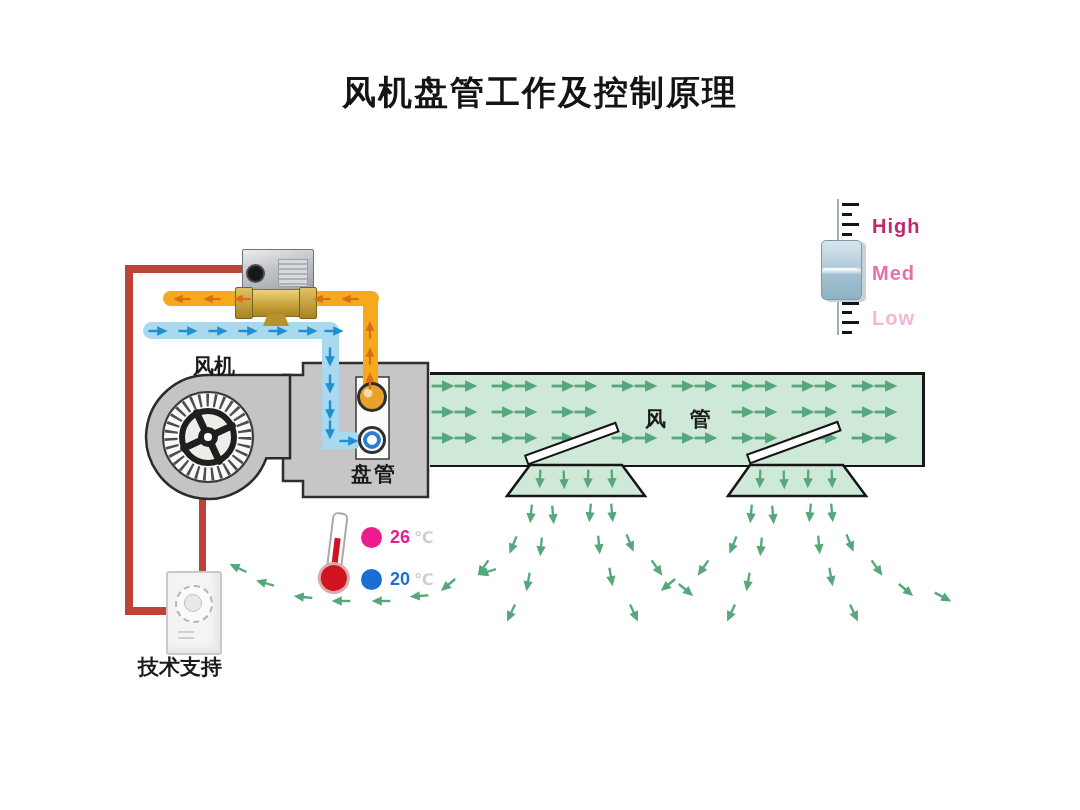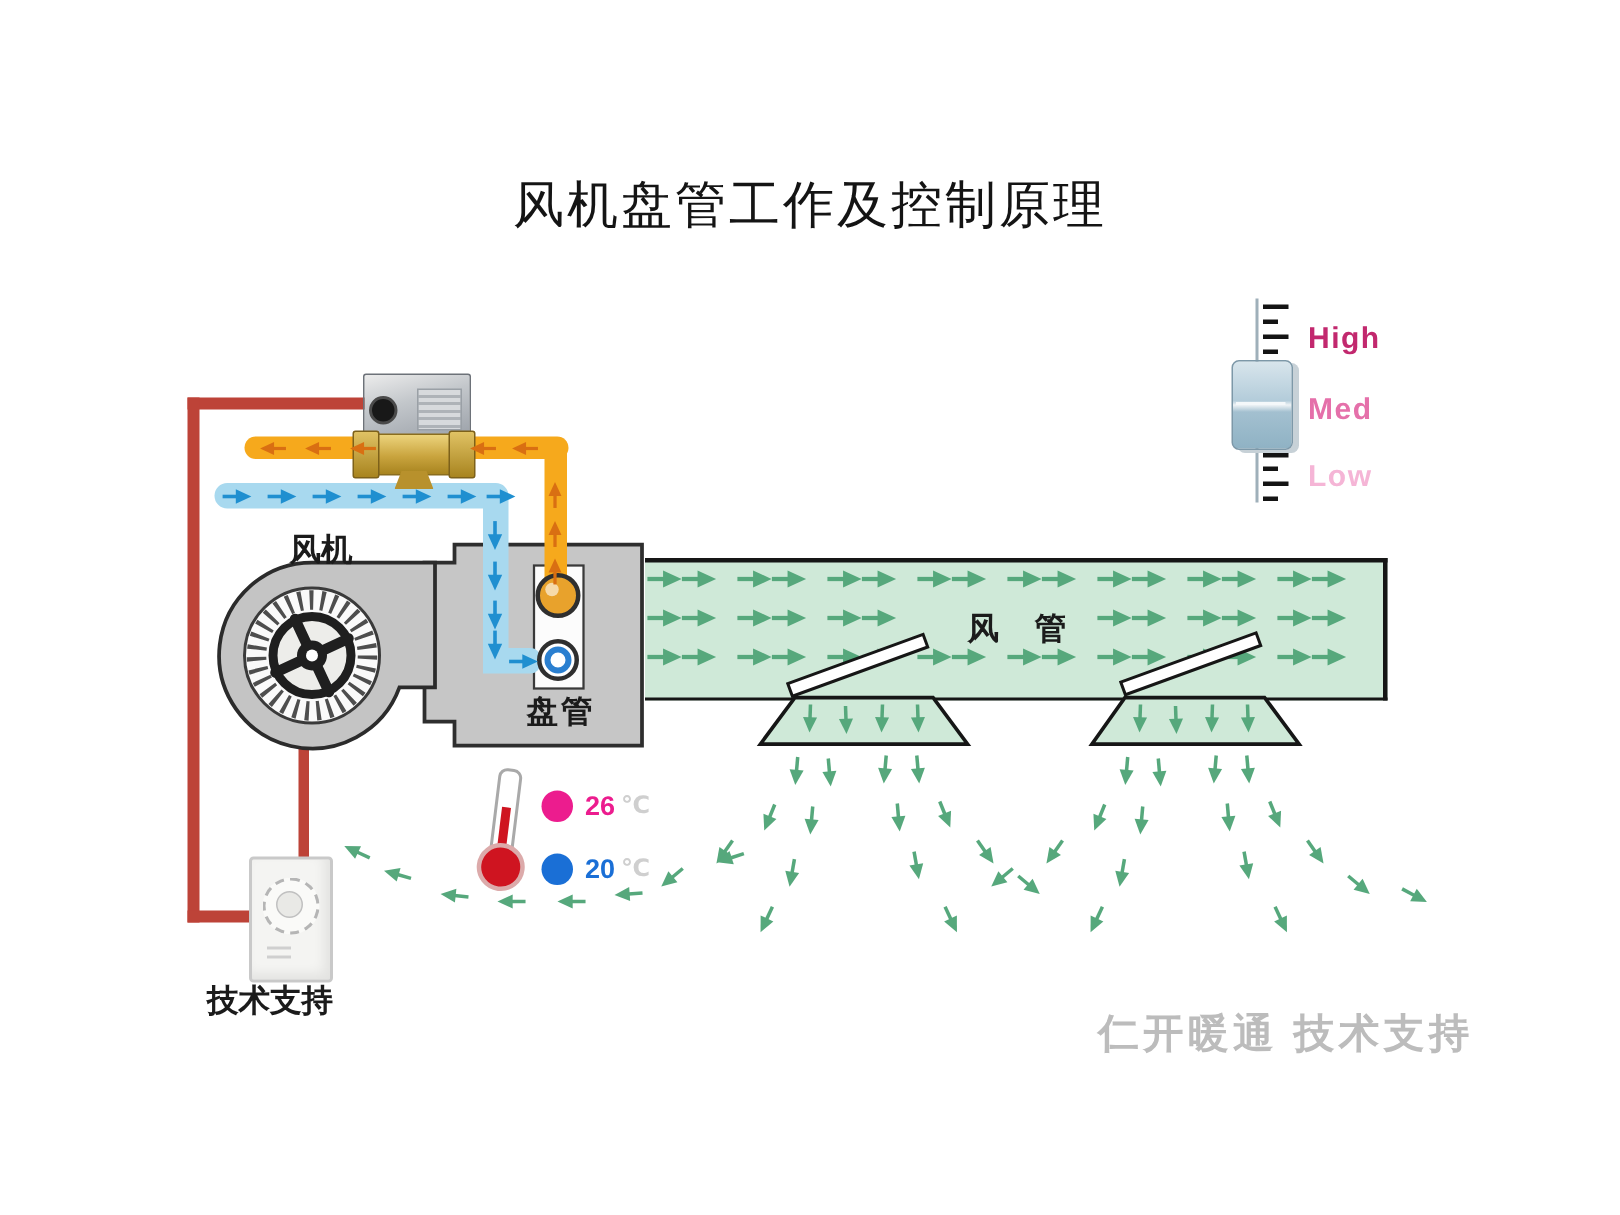--- a/index.html
+++ b/index.html
@@ -1,21 +1,21 @@
 <!DOCTYPE html>
 <html style="--red-wire: #bd4338; --orange-pipe: #f6a91c; --orange-arrow: #d96f12; --blue-pipe: #a8d9ef; --blue-arrow: #1f8fd0; --duct-fill: #cfe9d8; --duct-arrow: #56a87c; --unit-gray: #c6c6c6; --outline: #2e2e2e; --high: #c2286e; --med: #e570aa; --low: #f5b5d6; --hot-dot: #ec1c8e; --cold-dot: #1a6fd6; --watermark: #bcbcbc;"><head>
 <meta charset="utf-8">
 <style>
   html,body{margin:0;padding:0;background:#fff;}
   #stage{position:relative;width:1080px;height:810px;background:#ffffff;overflow:hidden;
          font-family:"Liberation Sans","DejaVu Sans",sans-serif;}
   .abs{position:absolute;}
   
-  #title{left:0;top:70px;width:1080px;text-align:center;font-size:34px;font-weight:400;
-         color:#141414;letter-spacing:2px;margin-top:44px;}
+  #title{left:0;top:70px;width:1080px;text-align:center;font-size:34px;font-weight:700;
+         color:#141414;letter-spacing:2px;}
   .cn-label{font-weight:700;color:#1b1b1b;font-size:21px;white-space:nowrap;}
   #valve-label{left:129px;top:202px;}
   #fan-label{left:193px;top:352px;}
   #coil-label{left:351px;top:460px;letter-spacing:2px;}
   #duct-label{left:645px;top:405px;letter-spacing:9px;}
   #thermostat-label{left:138px;top:653px;}
   #watermark{left:732px;top:671px;font-size:27px;font-weight:700;color:var(--watermark);letter-spacing:3px;}
   
   .wire{background:var(--red-wire);}
   #wire-top{left:125px;top:265px;width:128px;height:8px;}
@@ -864,15 +864,14 @@
     <div class="abs" id="thermo-dial-knob"></div>
     <div class="thermo-line" id="tl1"></div>
     <div class="thermo-line" id="tl2"></div>
   </div>
 
   <div class="abs" id="title">风机盘管工作及控制原理</div>
   <div class="abs cn-label" id="fan-label">风机</div>
   <div class="abs cn-label" id="coil-label">盘管</div>
   <div class="abs cn-label" id="duct-label">风 管</div>
   <div class="abs cn-label" id="thermostat-label">技术支持</div>
-  <div class="abs" id="watermark">仁开暖通 技术支持</div>
 
 </div>
 
 </body></html>

